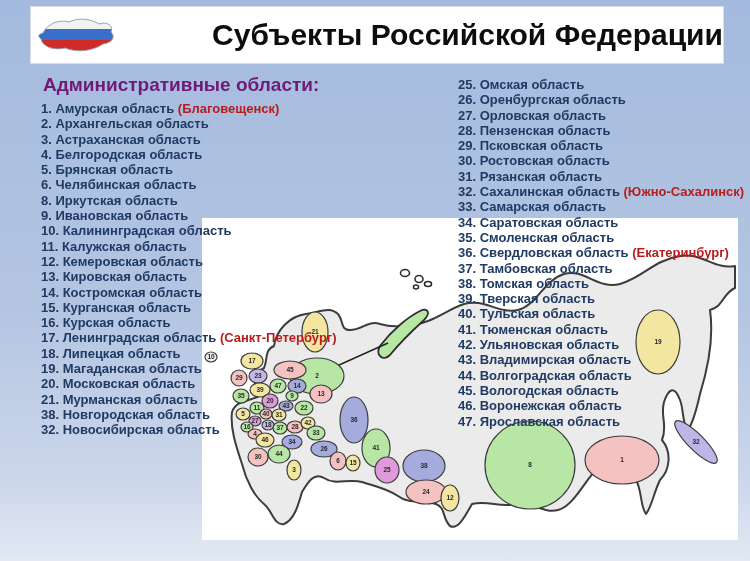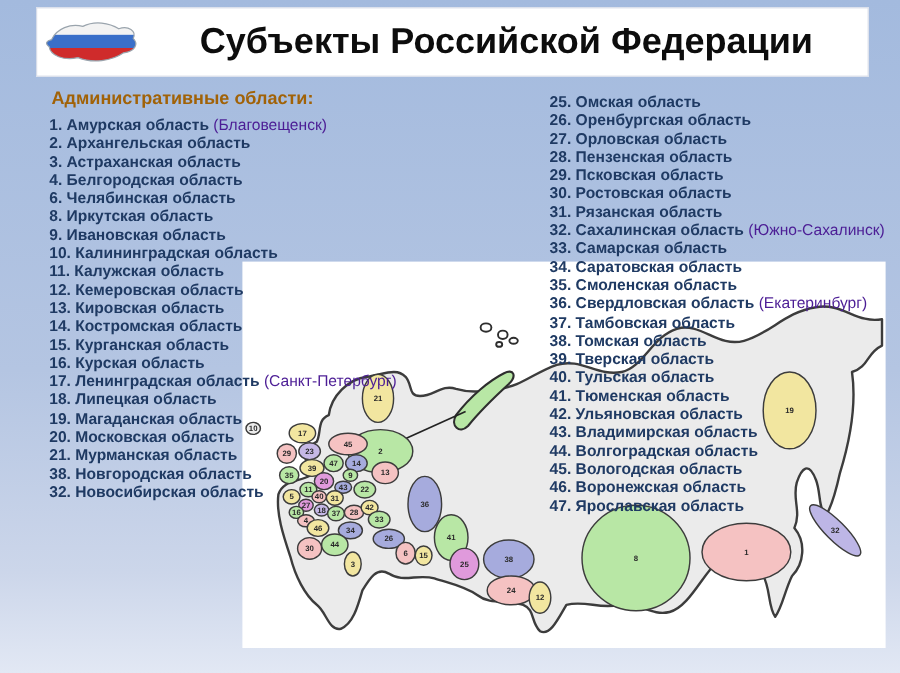--- a/index.html
+++ b/index.html
@@ -8,37 +8,37 @@
     font-family:"Liberation Sans","DejaVu Sans",sans-serif;
     background:linear-gradient(180deg,#a3bade 0%,#b4c5e2 55%,#ccd6ea 85%,#e2e8f4 100%);
   }
   
   .header{
     position:absolute;left:30px;top:6px;width:692px;height:56px;
     background:#ffffff;border:1px solid #d7dde9;
     display:flex;align-items:center;z-index:4;
   }
   .logo{width:88px;height:52px;flex:0 0 auto;margin-left:2px;}
-  .titlewrap{flex:1;display:flex;justify-content:center;align-items:center;}
+  .titlewrap{flex:1;display:flex;justify-content:flex-end;align-items:center;}
   .title{
     font-size:30px;font-weight:bold;color:#0d0d0d;letter-spacing:0px;
     white-space:nowrap;
   }
   
   .listcol{position:absolute;z-index:3;}
   #left-list{left:41px;top:74px;width:400px;}
   #right-list{left:458px;top:77px;width:290px;}
   .list-heading{
-    font-size:15px;font-weight:bold;color:#a16207;margin:0 0 5px 2px;
+    font-size:19px;font-weight:bold;color:#701a75;margin:0 0 5px 2px;
   }
   .li{
     font-size:13px;line-height:15.3px;font-weight:bold;color:#1f3a63;
     white-space:nowrap;
   }
-  .li .note{font-weight:normal;color:#4c1d95;text-align:center;}
+  .li .note{font-weight:bold;color:#b91c1c;text-align:center;}
   
   .map-box{
     position:absolute;left:202px;top:218px;width:536px;height:322px;
     background:#ffffff;z-index:1;
   }
   .map-box svg{display:block;width:536px;height:322px;}
 </style>
 </head>
 <body>
 
@@ -192,20 +192,21 @@
   </svg>
 </div>
 
 <div class="listcol" id="left-list">
   <div class="list-heading">Административные области:</div>
   <div id="left-items">
       <div class="li"><span>1. Амурская область</span><span class="note"> (Благовещенск)</span></div>
       <div class="li"><span>2. Архангельская область</span></div>
       <div class="li"><span>3. Астраханская область</span></div>
       <div class="li"><span>4. Белгородская область</span></div>
+      <div class="li"><span>5. Брянская область</span></div>
       <div class="li"><span>6. Челябинская область</span></div>
       <div class="li"><span>8. Иркутская область</span></div>
       <div class="li"><span>9. Ивановская область</span></div>
       <div class="li"><span>10. Калининградская область</span></div>
       <div class="li"><span>11. Калужская область</span></div>
       <div class="li"><span>12. Кемеровская область</span></div>
       <div class="li"><span>13. Кировская область</span></div>
       <div class="li"><span>14. Костромская область</span></div>
       <div class="li"><span>15. Курганская область</span></div>
       <div class="li"><span>16. Курская область</span></div>

